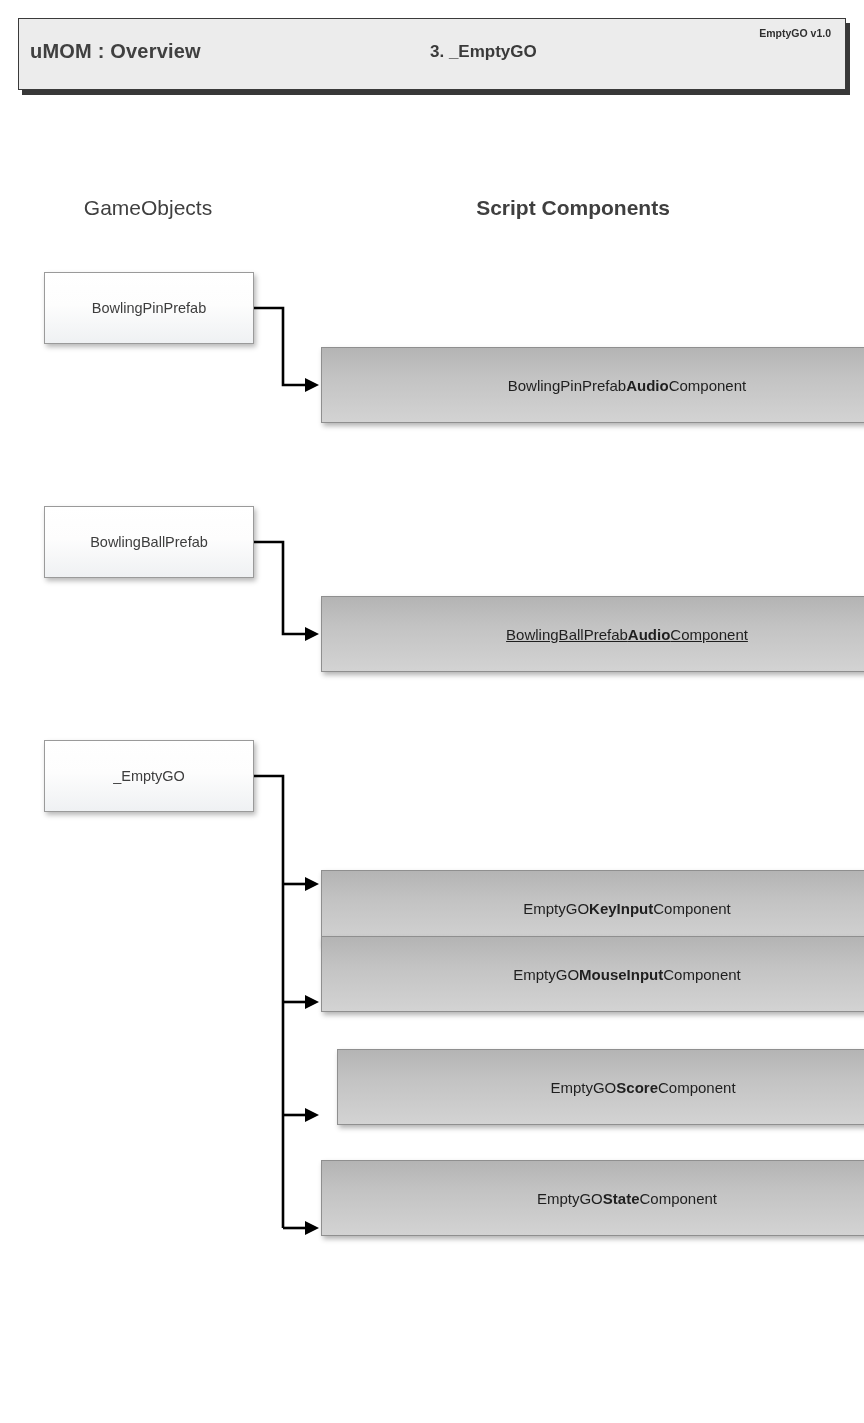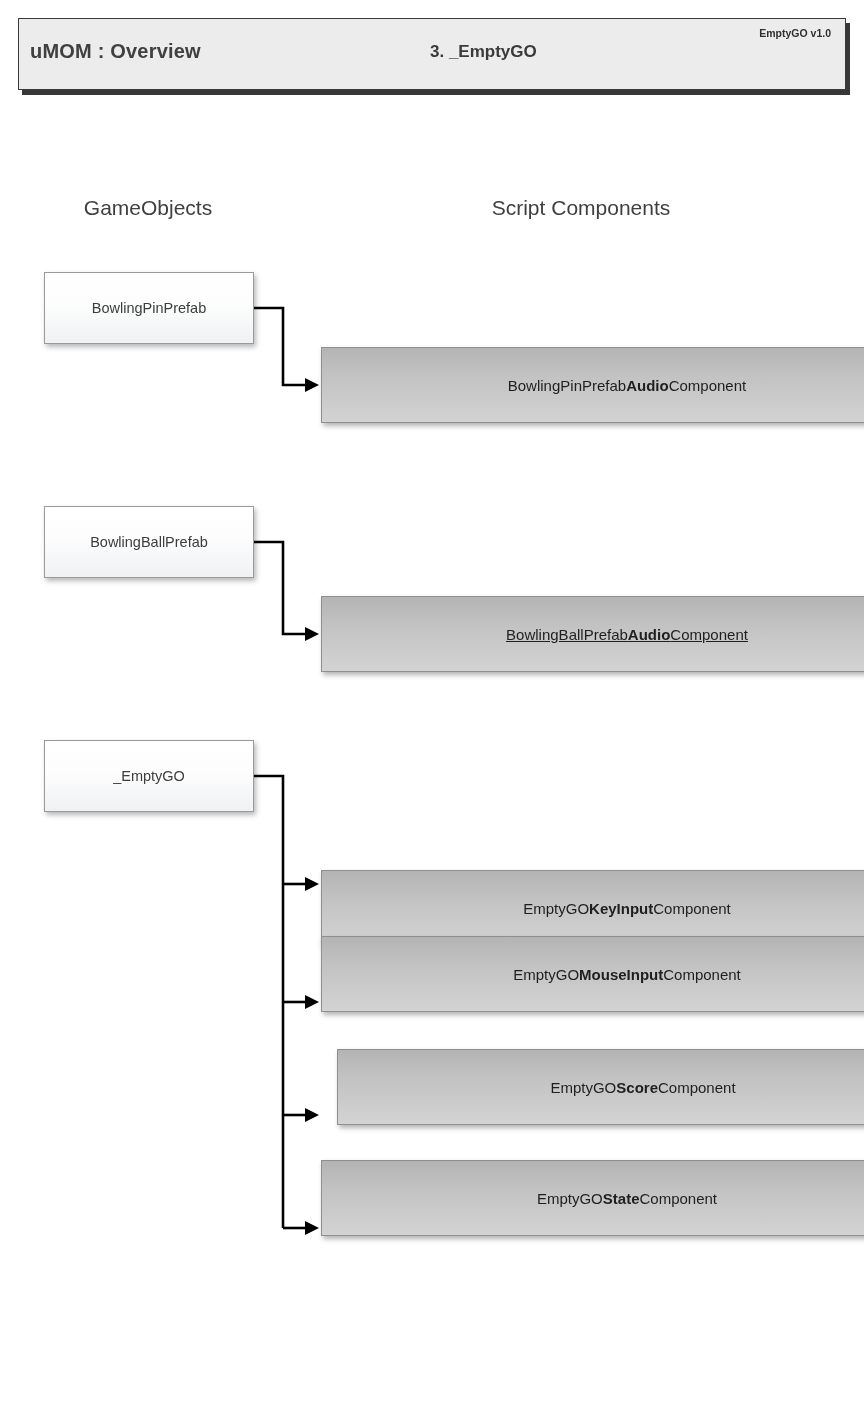--- a/index.html
+++ b/index.html
@@ -55,21 +55,21 @@
 
   
   .col-title {
     position: absolute;
     font-size: 21px;
     color: #3f3f3f;
     text-align: center;
     white-space: nowrap;
   }
   #col-title-gameobjects { left: 42px;  top: 196px; width: 212px; }
-  #col-title-components  { left: 324px; top: 196px; width: 514px; }
+  #col-title-components  { left: 316px; top: 196px; width: 514px; font-weight: bold; }
 
   
   .go-box {
     position: absolute;
     left: 44px;
     width: 210px;
     height: 72px;
     box-sizing: border-box;
     border: 1px solid #9a9a9a;
     background: linear-gradient(to bottom, #ffffff 0%, #fdfdfd 45%, #eff1f3 100%);

